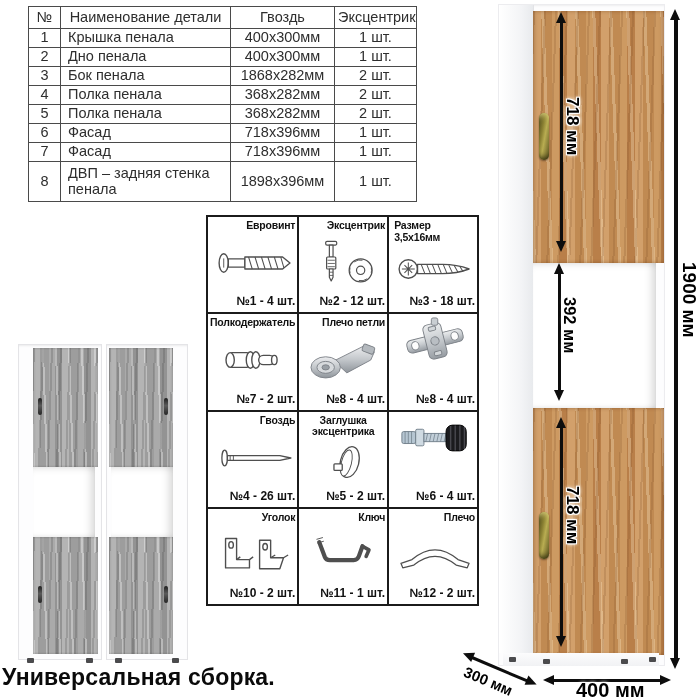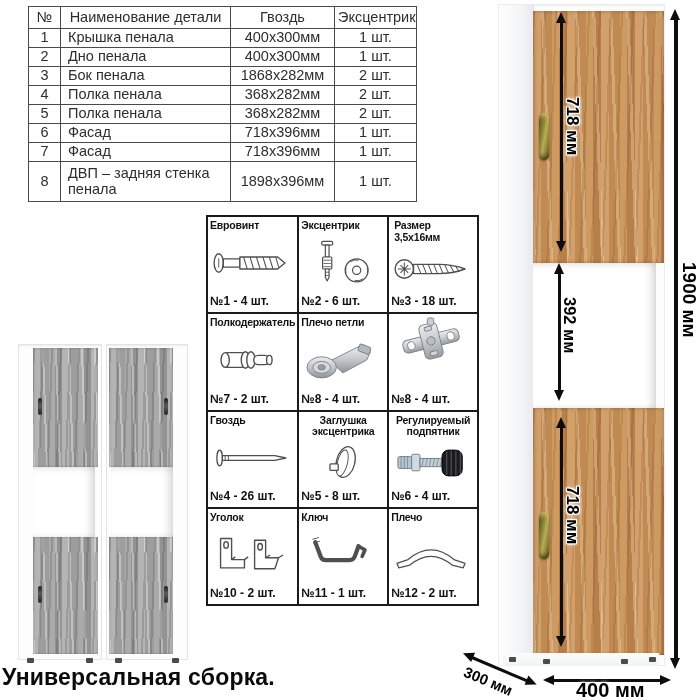--- a/index.html
+++ b/index.html
@@ -25,21 +25,21 @@
   .parts-table tbody tr.tall{height:40px;}
   .parts-table td.name{text-align:left;padding-left:7px;}
   
   .hw-grid{
     position:absolute;left:206px;top:215px;width:271px;height:389px;
     display:grid;grid-template-columns:repeat(3,1fr);grid-template-rows:repeat(4,1fr);
     border:1px solid #1b1b1b;background:#1b1b1b;grid-gap:0;
   }
   .hw-cell{
     background:#fff;border:1px solid #1b1b1b;
-    display:flex;flex-direction:column;align-items:flex-start;justify-content:space-between;
+    display:flex;flex-direction:column;align-items:flex-end;justify-content:space-between;
     padding:3px 2px 4px 2px;box-sizing:border-box;
   }
   .hw-title{
     font-size:10.5px;font-weight:700;letter-spacing:-0.2px;color:#111;
     text-align:center;line-height:1.12;min-height:12px;
   }
   .hw-title.left{align-self:flex-start;text-align:left;padding-left:3px;}
   .hw-icon{width:80px;height:46px;flex:0 0 auto;}
   .hw-count{font-size:12px;font-weight:700;color:#111;white-space:nowrap;}
   
@@ -211,21 +211,21 @@
         <rect x="22" y="18.5" width="10" height="13" rx="1"></rect>
         <path class="ln" d="M23 22 h8 M23 25.5 h8 M23 29 h8" stroke-width="0.9"></path>
         <path d="M25 31.5 h4 v9 l-2 4 -2 -4 z"></path>
         <path class="ln" d="M25 35 h4 M25 38.5 h4" stroke-width="0.9"></path>
         <circle cx="59" cy="33" r="12.5"></circle>
         <circle cx="59" cy="33" r="4.5"></circle>
         <path class="ln" d="M47.5 36 a12 12 0 0 1 0 -6 M70.5 30 a12 12 0 0 1 0 6" stroke-width="1"></path>
         <path class="ln" d="M52 23.8 a11 11 0 0 1 9 -1.8 M66 42.2 a11 11 0 0 1 -9 1.8" stroke-width="1"></path>
       </g>
     </svg>
-    <div class="hw-count">№2 - 6 шт.</div>
+    <div class="hw-count">№2 - 12 шт.</div>
   </div>
 
   <div class="hw-cell">
     <div class="hw-title left">Размер 3,5х16мм</div>
     <svg class="hw-icon" viewBox="0 0 84 50">
       <g fill="#fff" stroke="#4f4f4f" stroke-width="1.5" stroke-linejoin="round">
         <circle cx="13" cy="25" r="10"></circle>
         <path class="ln" d="M13 18 v14 M6 25 h14 M8.8 20.8 l8.4 8.4 M17.2 20.8 l-8.4 8.4" stroke-width="1.1"></path>
         <path d="M23 20 H50 Q66 20 79 25 Q66 30 50 30 H23 Z"></path>
         <path class="ln" d="M27 20 l4 10 M33 20 l4 10 M39 20 l4 10 M45 20 l4 10 M51 20.3 l4 9.4 M57 20.8 l4 8.4 M63 21.5 l4 7 M69 22.3 l3.5 5.4" stroke-width="1.1"></path>
@@ -307,25 +307,24 @@
 
   <div class="hw-cell">
     <div class="hw-title">Заглушка эксцентрика</div>
     <svg class="hw-icon" viewBox="0 0 84 50">
       <g fill="#fff" stroke="#4f4f4f" stroke-width="1.4">
         <ellipse cx="47" cy="24" rx="10" ry="17" transform="rotate(14 47 24)"></ellipse>
         <ellipse cx="43.5" cy="25" rx="5.5" ry="14.5" transform="rotate(14 43.5 25)" stroke-width="1"></ellipse>
         <rect x="30" y="26" width="9" height="7" rx="1"></rect>
       </g>
     </svg>
-    <div class="hw-count">№5 - 8 шт.</div>
-  </div>
-
-  <div class="hw-cell">
-    <div class="hw-title">Регулируемый подпятник</div>
+    <div class="hw-count">№5 - 2 шт.</div>
+  </div>
+
+  <div class="hw-cell">
     <svg class="hw-icon" viewBox="0 0 84 50">
       <g stroke="#6f7d88" stroke-width="1">
         <rect x="6" y="18" width="15" height="13" rx="2" fill="#b6c6d2"></rect>
         <path class="ln" d="M9.5 18 v13 M13 18 v13 M16.5 18 v13" stroke-width="0.8"></path>
         <rect x="21" y="15.5" width="9" height="18" rx="1.5" fill="#cfdae2"></rect>
         <rect x="30" y="20" width="24" height="9" fill="#c2cfd9"></rect>
         <path class="ln" d="M34 20 l-2 9 M38 20 l-2 9 M42 20 l-2 9 M46 20 l-2 9 M50 20 l-2 9 M54 20 l-2 9" stroke-width="0.8"></path>
       </g>
       <g fill="#1b1b1e" stroke="#000" stroke-width="1">
         <rect x="54" y="11" width="22" height="28" rx="7"></rect>

